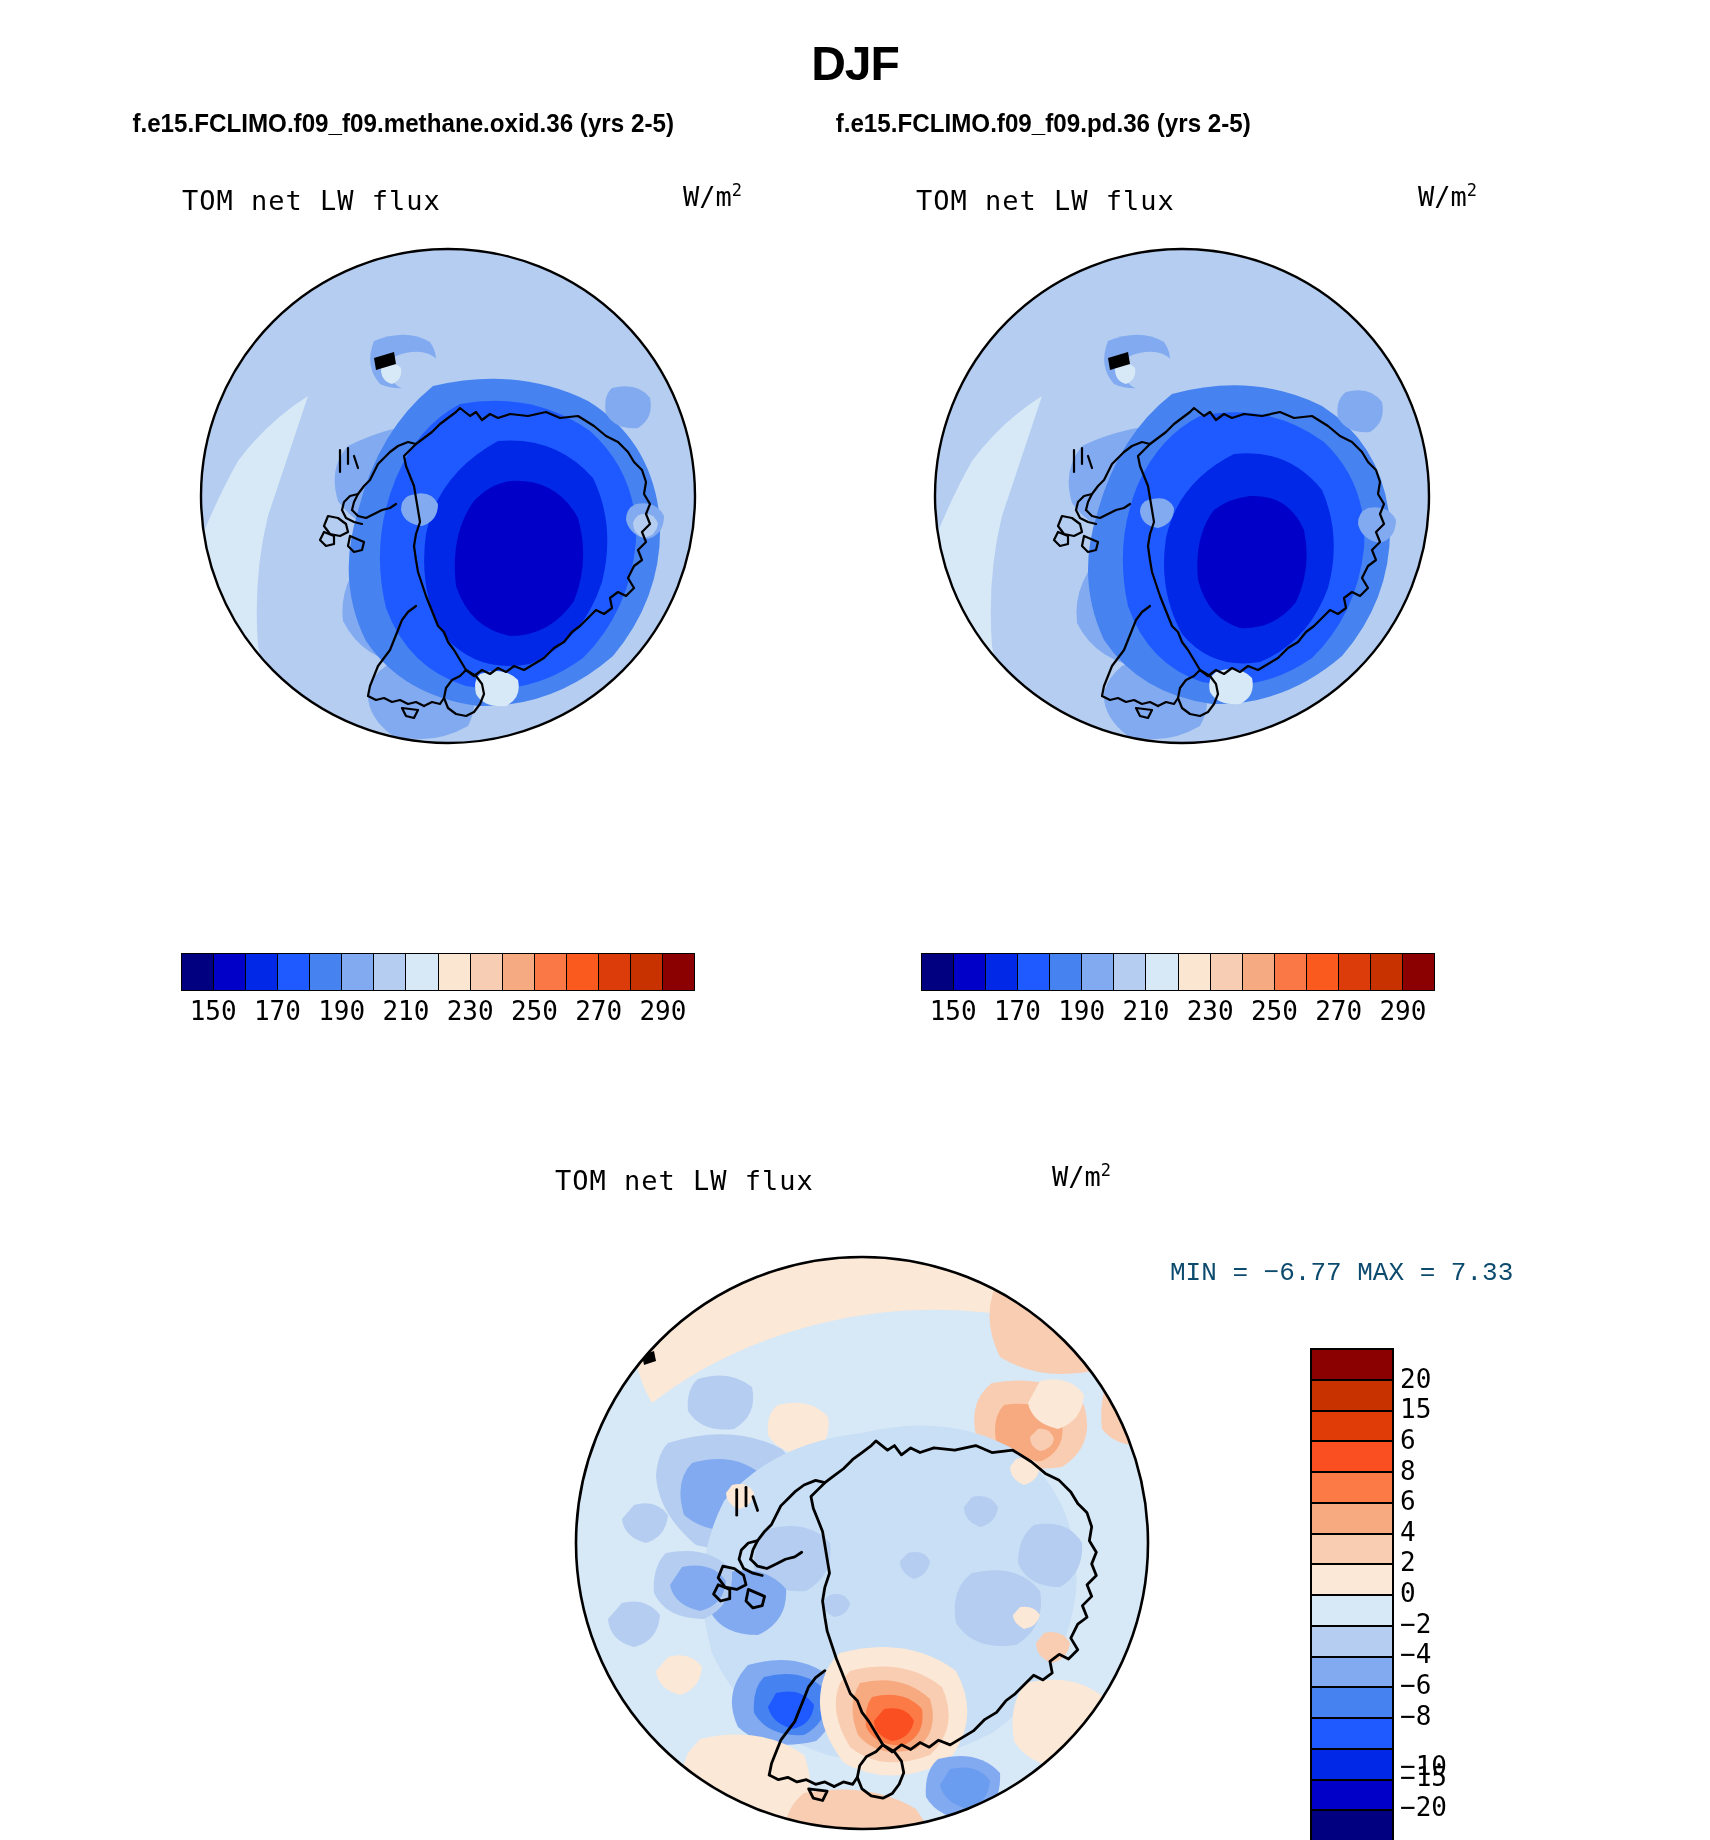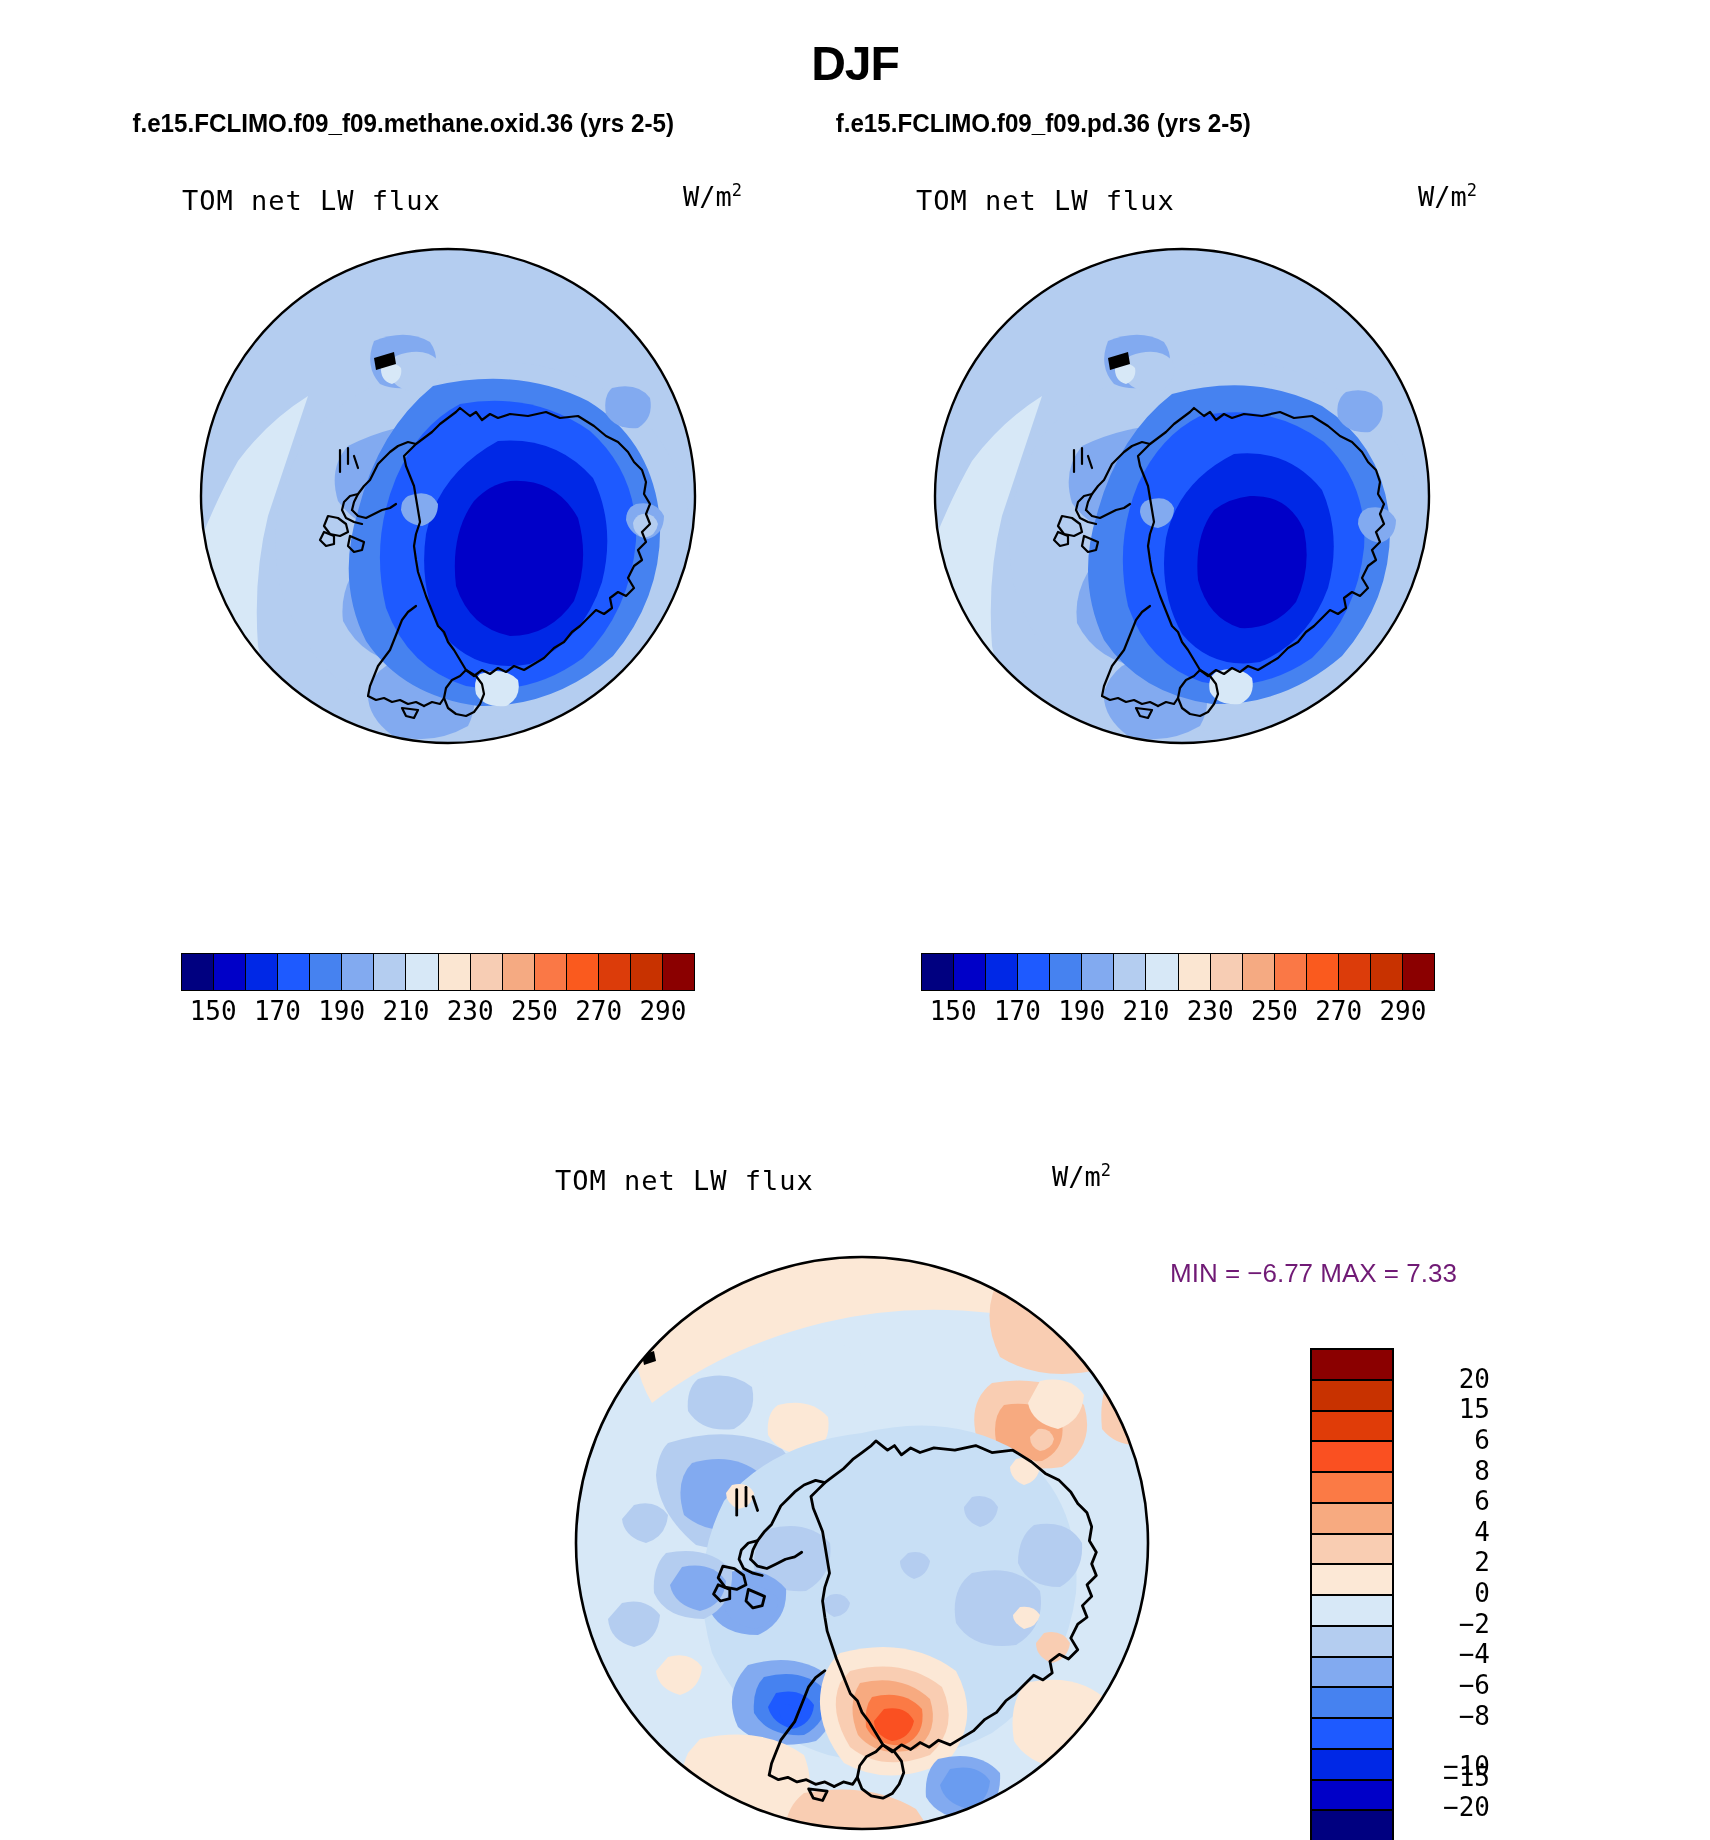--- a/index.html
+++ b/index.html
@@ -31,22 +31,22 @@
   .unit-label{
     position:absolute;font-family:"DejaVu Sans Mono","Liberation Mono",monospace;
     font-size:27px;color:#000;white-space:nowrap;
   }
   .unit-label sup{font-size:17px;vertical-align:super;}
   .stats-line{
     position:absolute;font-family:"DejaVu Sans Mono","Liberation Mono",monospace;
     font-size:26px;color:#000;white-space:nowrap;letter-spacing:0px;
   }
   .minmax-line{
-    position:absolute;font-family:Liberation Sans, sans-serif;
-    font-size:26px;color:#701a75;white-space:nowrap;
+    position:absolute;font-family:Liberation Mono, monospace;
+    font-size:26px;color:#0c4a6e;white-space:nowrap;
   }
 
   
   .map-wrap{position:absolute;}
   .map-wrap svg{display:block;}
 
   
   .hcbar{position:absolute;display:flex;height:36px;border:1.6px solid #000;box-sizing:content-box;}
   .hcbar .cell{flex:1 1 0;border-right:1.6px solid #000;}
   .hcbar .cell:last-child{border-right:none;}
@@ -59,21 +59,21 @@
 
   
   .vcbar{position:absolute;width:80px;border:2px solid #000;box-sizing:content-box;
          display:flex;flex-direction:column;}
   .vcbar .vcell{flex:1 1 0;border-bottom:2px solid #000;}
   .vcbar .vcell:last-child{border-bottom:none;}
   .vticks{position:absolute;}
   .vtick{
     position:absolute;left:0;transform:translateY(-50%);
     font-family:"DejaVu Sans Mono","Liberation Mono",monospace;font-size:26px;color:#000;
-    white-space:nowrap;text-align:right;width:90px;
+    white-space:nowrap;text-align:left;width:90px;
   }
 </style>
 </head>
 <body>
 
 <div class="fig">
 
   <div class="main-title">DJF</div>
 
   <div class="panel-title" style="left:112px;top:108px;">f.e15.FCLIMO.f09_f09.methane.oxid.36 (yrs 2-5)</div>

